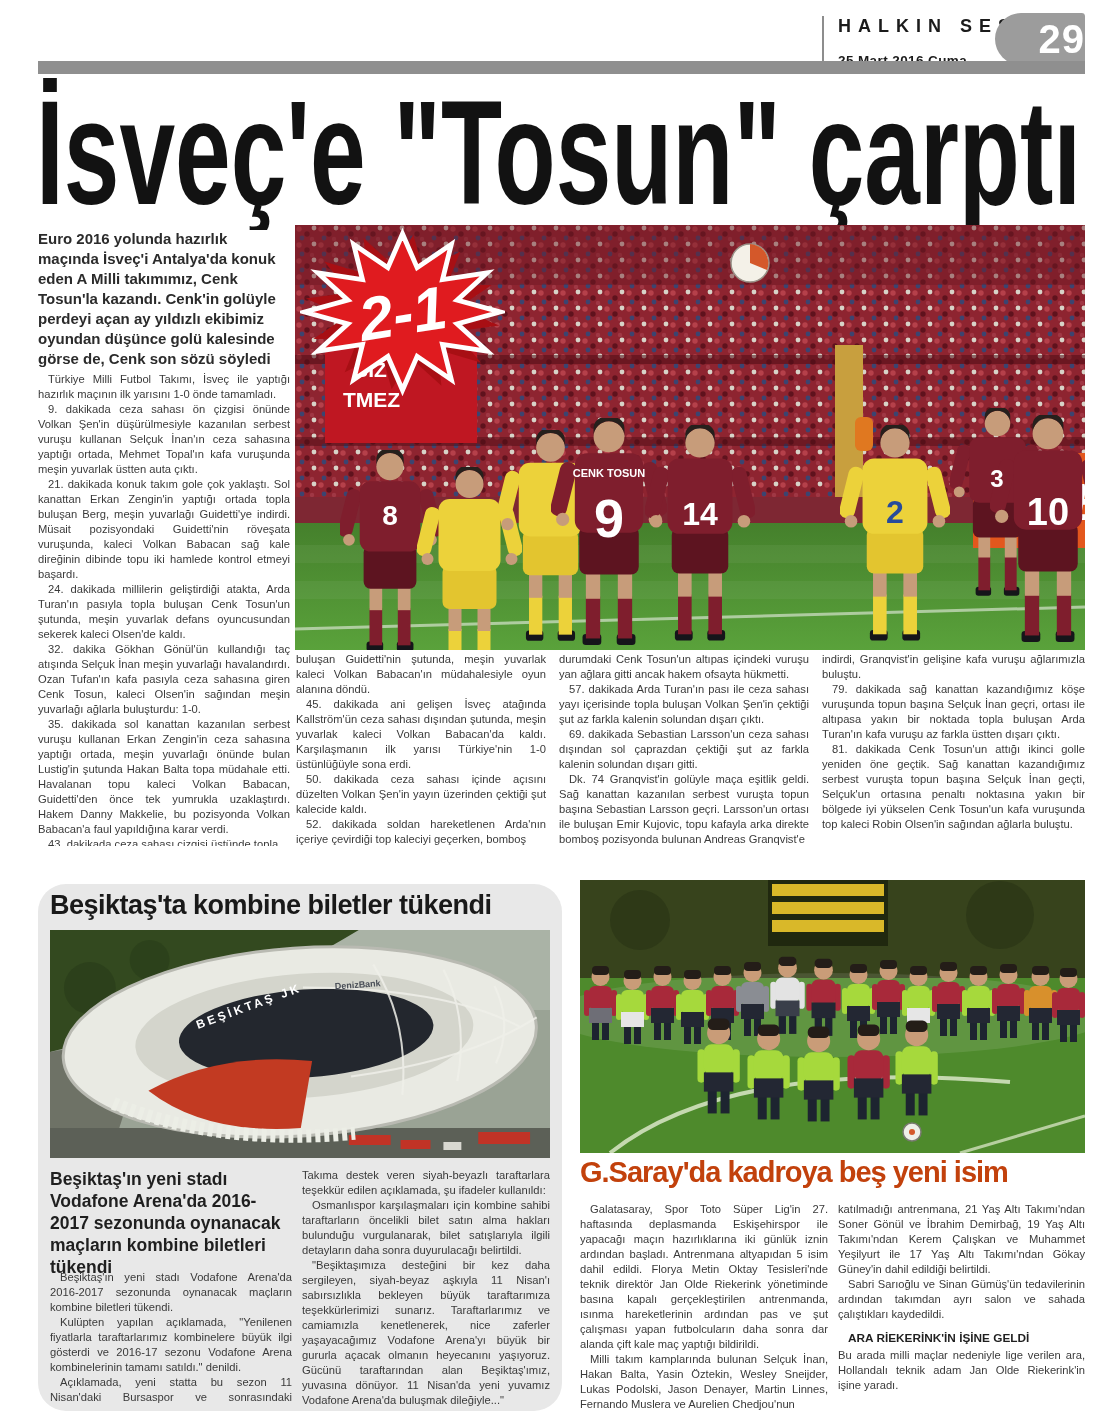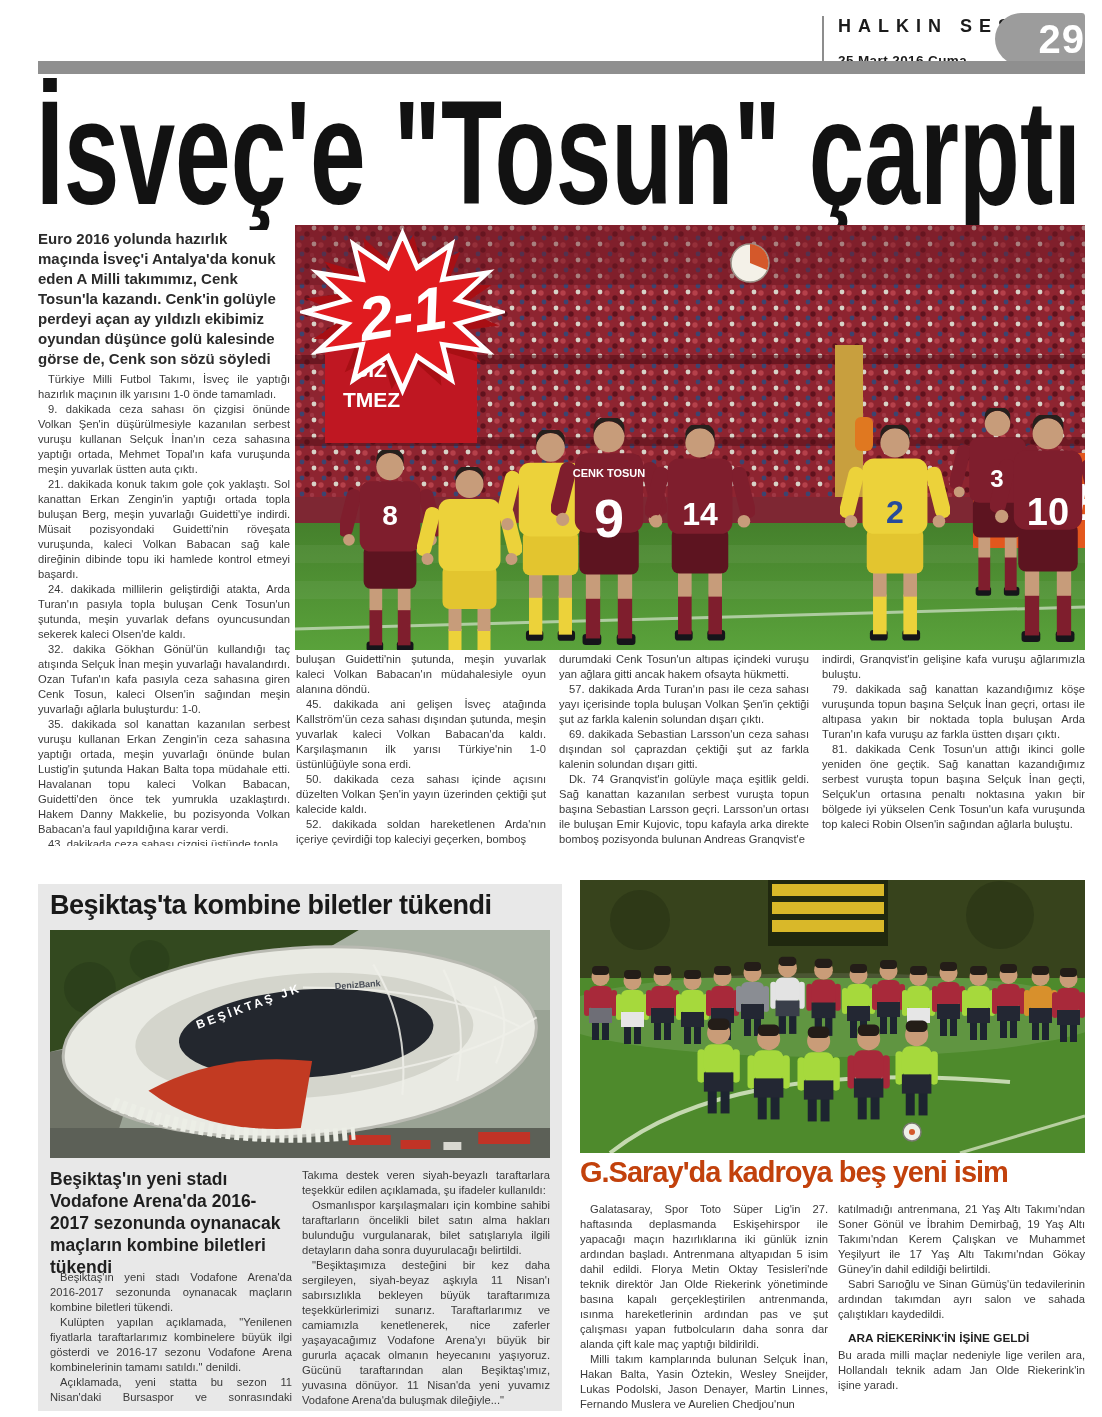--- a/index.html
+++ b/index.html
@@ -29,21 +29,21 @@
   .col2{left:296px;top:652px;width:250px;height:212px;}
   .col3{left:559px;top:652px;width:250px;height:212px;}
   .col4{left:822px;top:652px;width:263px;height:212px;}
 
   
   .main-photo{left:295px;top:225px;width:790px;height:425px;}
   .main-photo svg{display:block;}
   .star-badge{left:300px;top:227px;width:205px;height:170px;z-index:3;}
 
   
-  .bjk-block{left:38px;top:884px;width:524px;height:527px;background:#e8e8e8;}
+  .bjk-block{left:38px;top:884px;width:524px;height:527px;background:#e8e8e8;border-radius:28px;}
   .bjk-headline{left:12px;top:6px;width:500px;font-size:27px;font-weight:bold;color:#191919;letter-spacing:-.5px;}
   .bjk-photo{left:12px;top:46px;width:500px;height:228px;}
   .bjk-subhead{left:12px;top:284px;width:244px;font-size:17.5px;font-weight:bold;line-height:22px;color:#1f1f1f;}
   .bjk-col1{left:12px;top:386px;width:242px;height:138px;}
   .bjk-col2{left:264px;top:284px;width:248px;height:240px;}
 
   
   .gs-photo{left:580px;top:880px;width:505px;height:273px;}
   .gs-headline{left:580px;top:1156px;width:505px;font-size:29px;font-weight:bold;color:#c2410c;letter-spacing:-1px;}
   .gs-col1{left:580px;top:1202px;width:248px;height:213px;}

